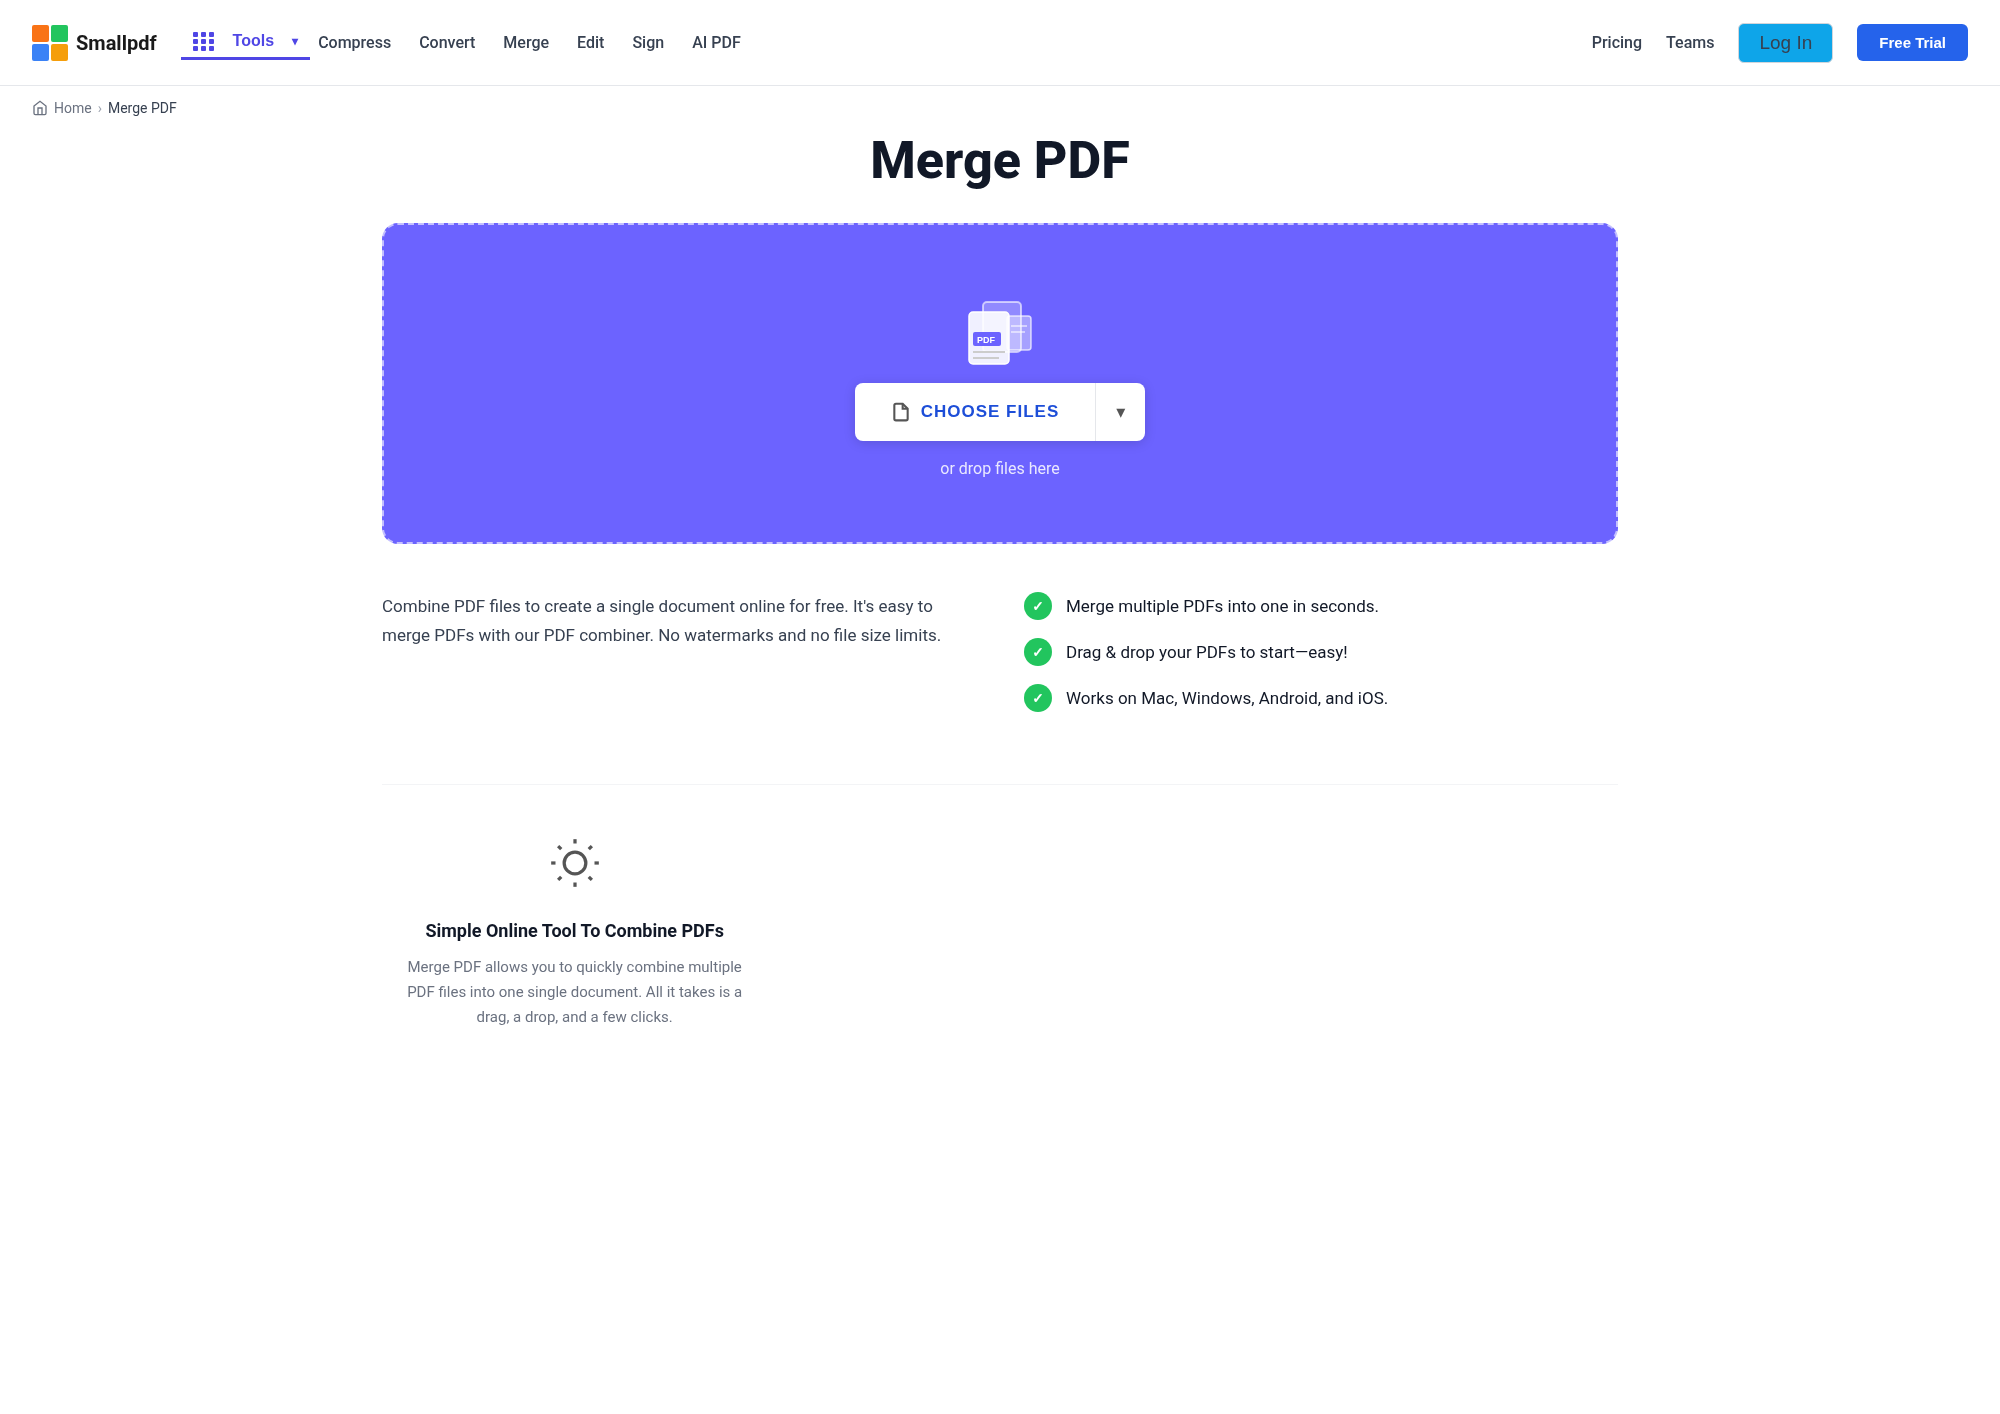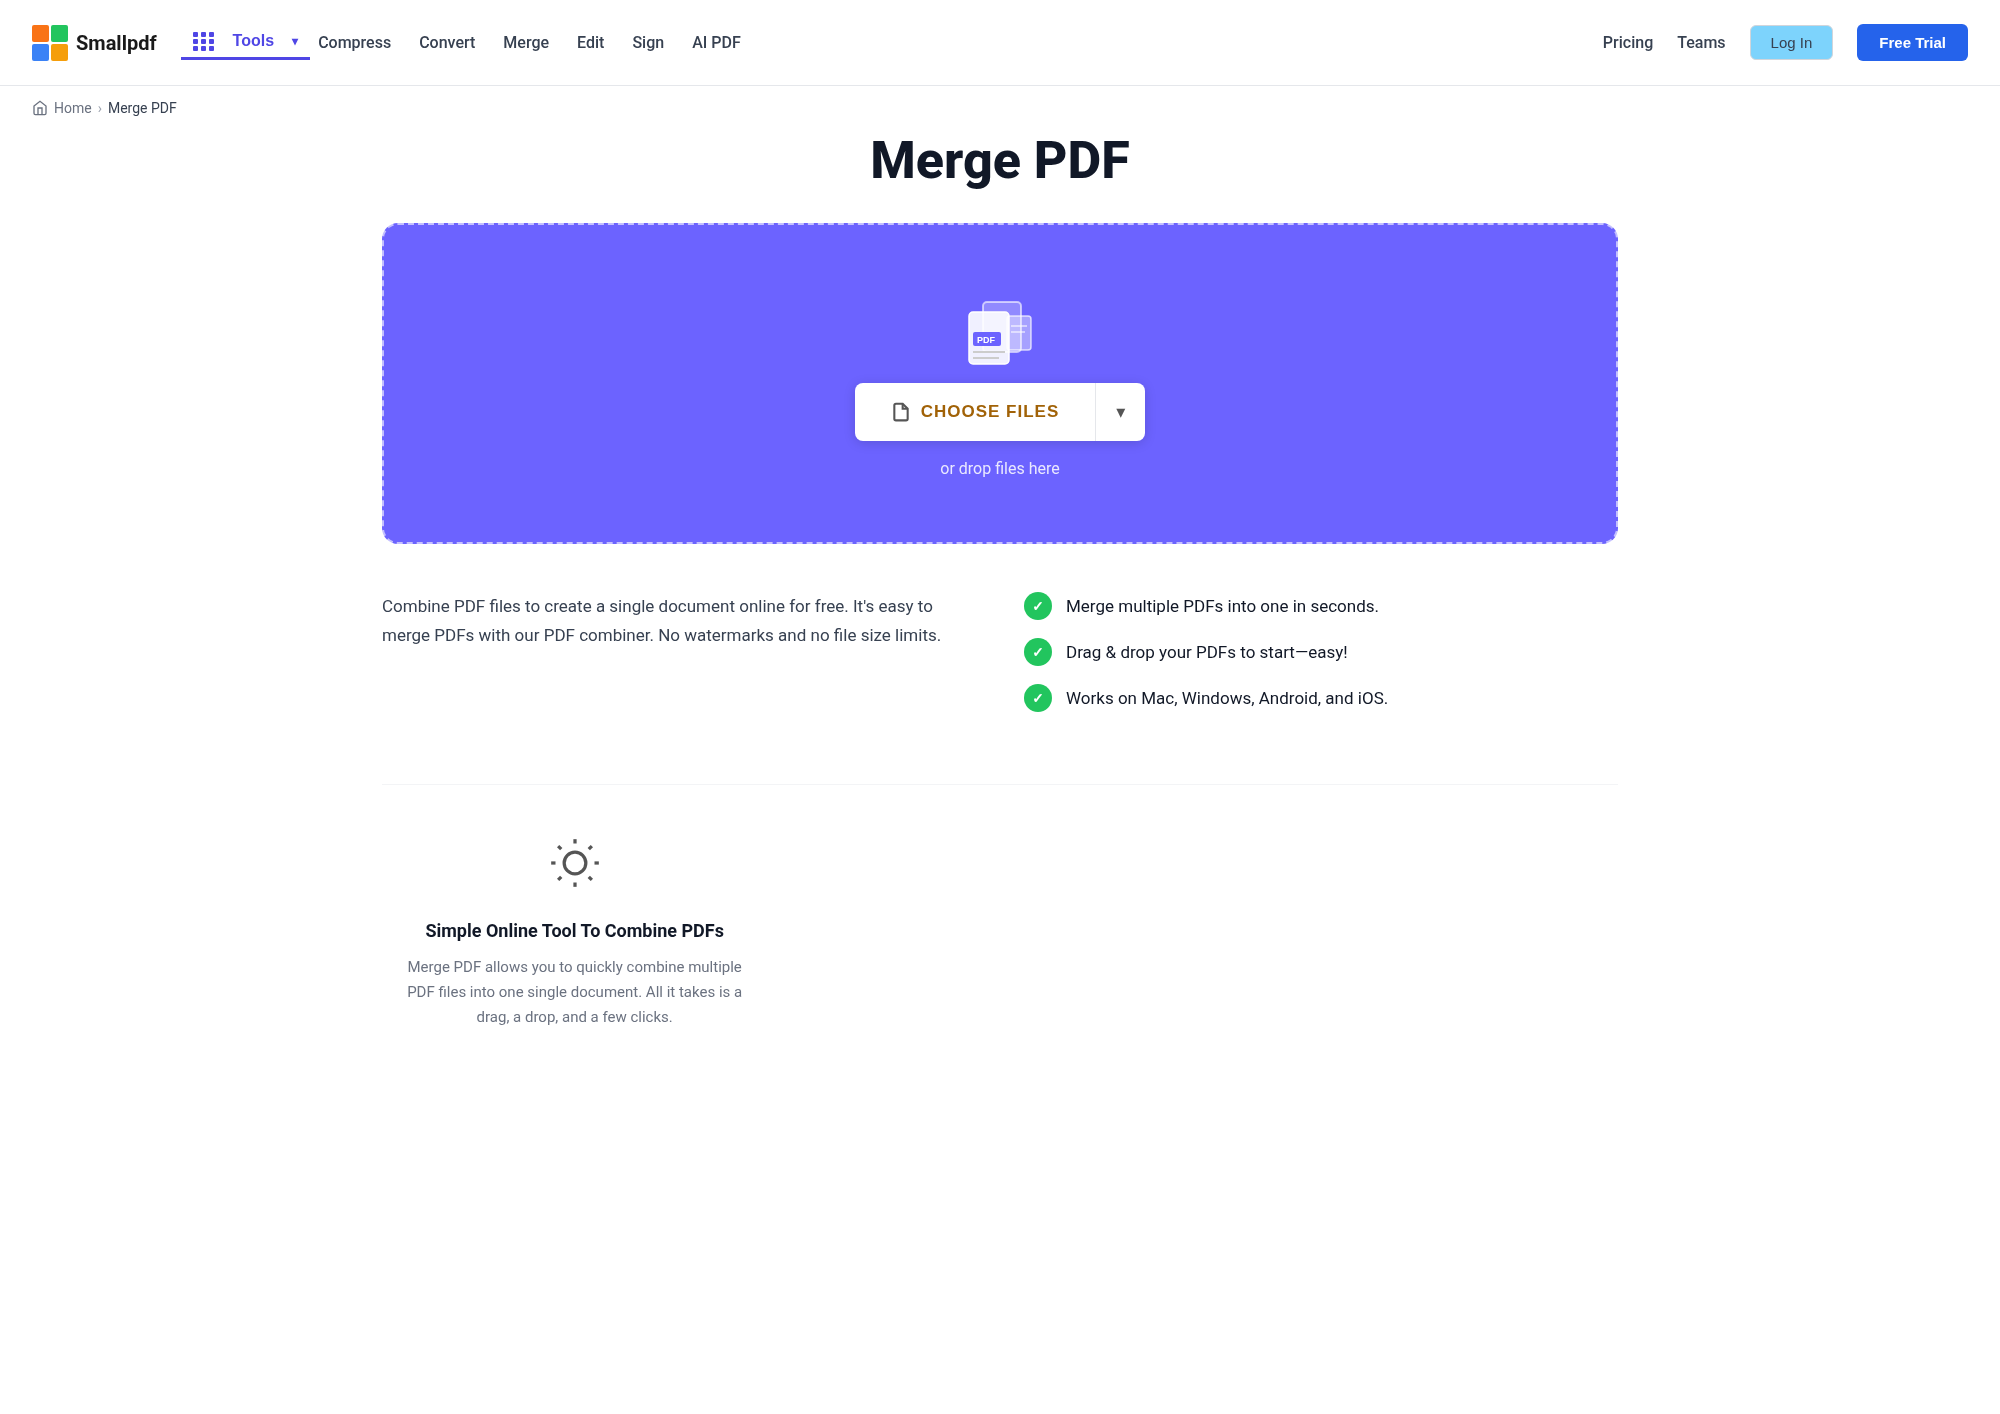--- a/index.html
+++ b/index.html
@@ -74,23 +74,23 @@
     .header-right a {
       text-decoration: none;
       color: #374151;
       font-size: 16px;
       font-weight: 500;
     }
     .login-btn {
       border: 1px solid #d1d5db;
       padding: 8px 20px;
       border-radius: 6px;
-      font-size: 15px;
-      cursor: pointer;
-      background: #7dd3fc;
+      font-size: 19px;
+      cursor: pointer;
+      background: #0ea5e9;
       color: #374151;
       font-weight: 500;
     }
     .free-trial-btn {
       background: #2563eb;
       color: #fff;
       border: none;
       padding: 10px 22px;
       border-radius: 6px;
       font-size: 15px;
@@ -148,21 +148,21 @@
       box-shadow: 0 2px 12px rgba(0,0,0,0.15);
       margin-bottom: 18px;
     }
     .choose-files-btn {
       background: #fff;
       border: none;
       padding: 18px 36px;
       font-size: 17px;
       font-weight: 800;
       letter-spacing: 1px;
-      color: #a16207;
+      color: #1d4ed8;
       cursor: pointer;
       display: flex;
       align-items: center;
       gap: 10px;
     }
     .choose-files-divider {
       width: 1px;
       background: #e5e7eb;
     }
     .choose-files-dropdown {

